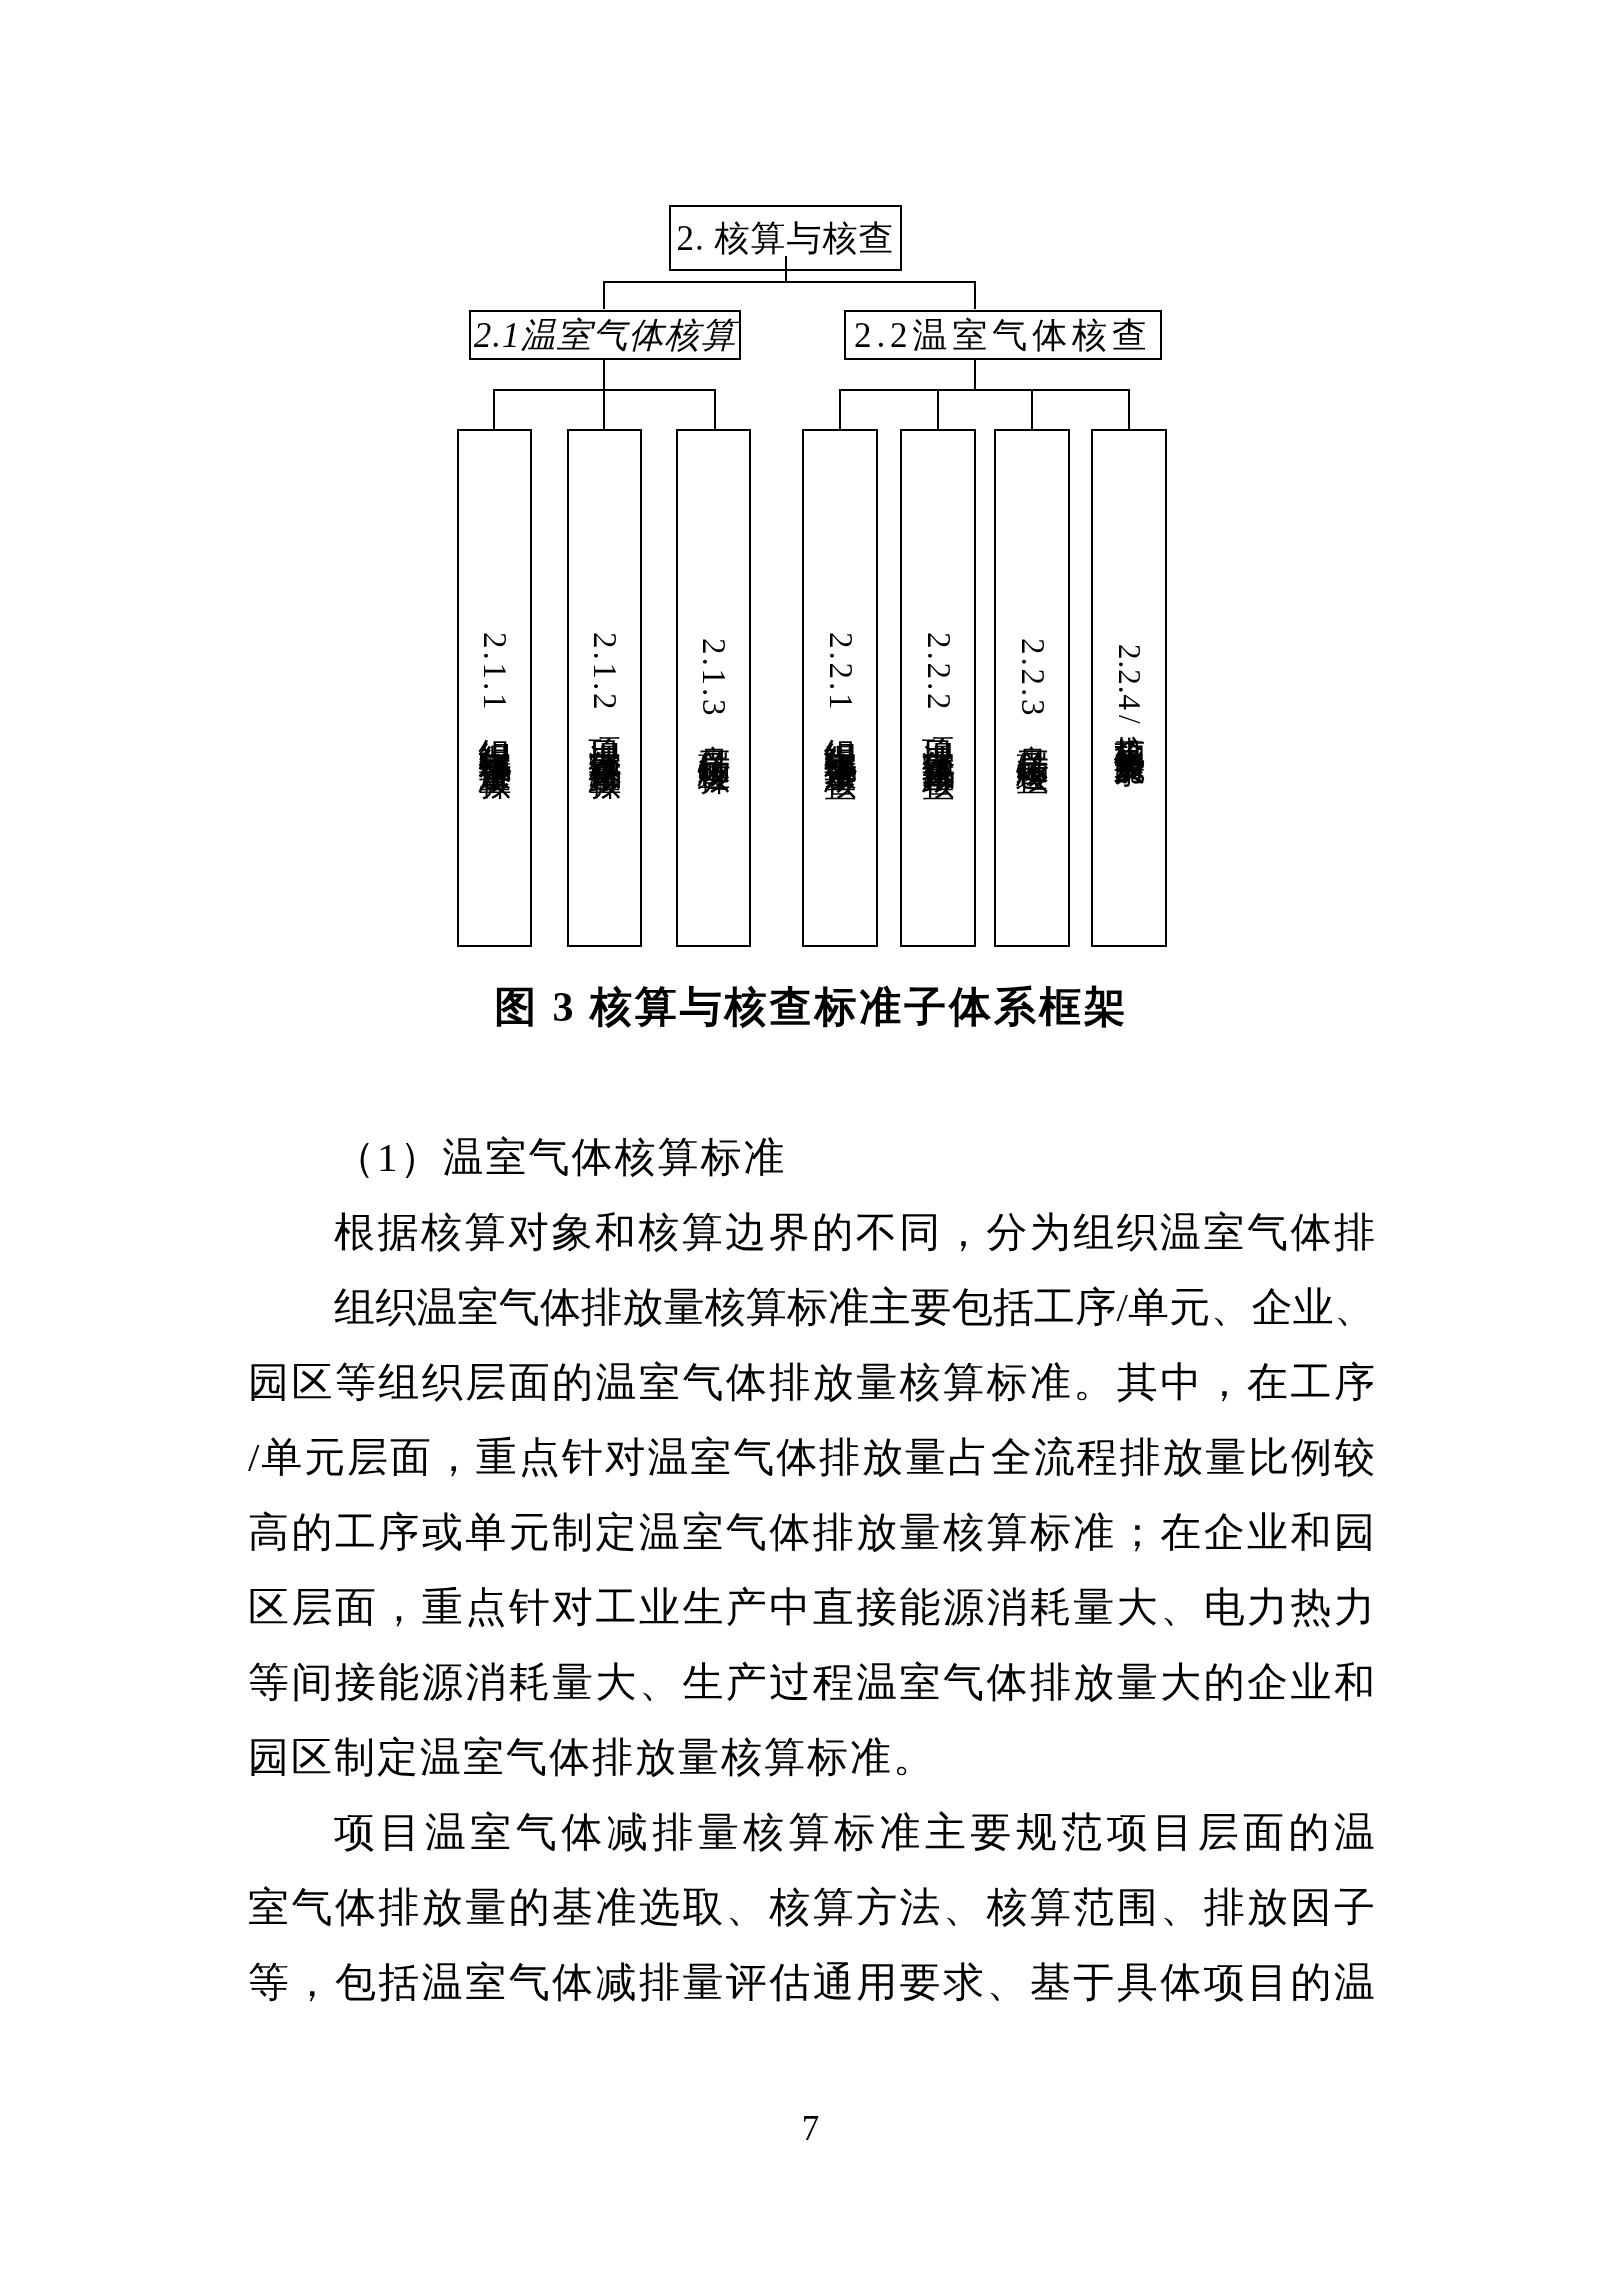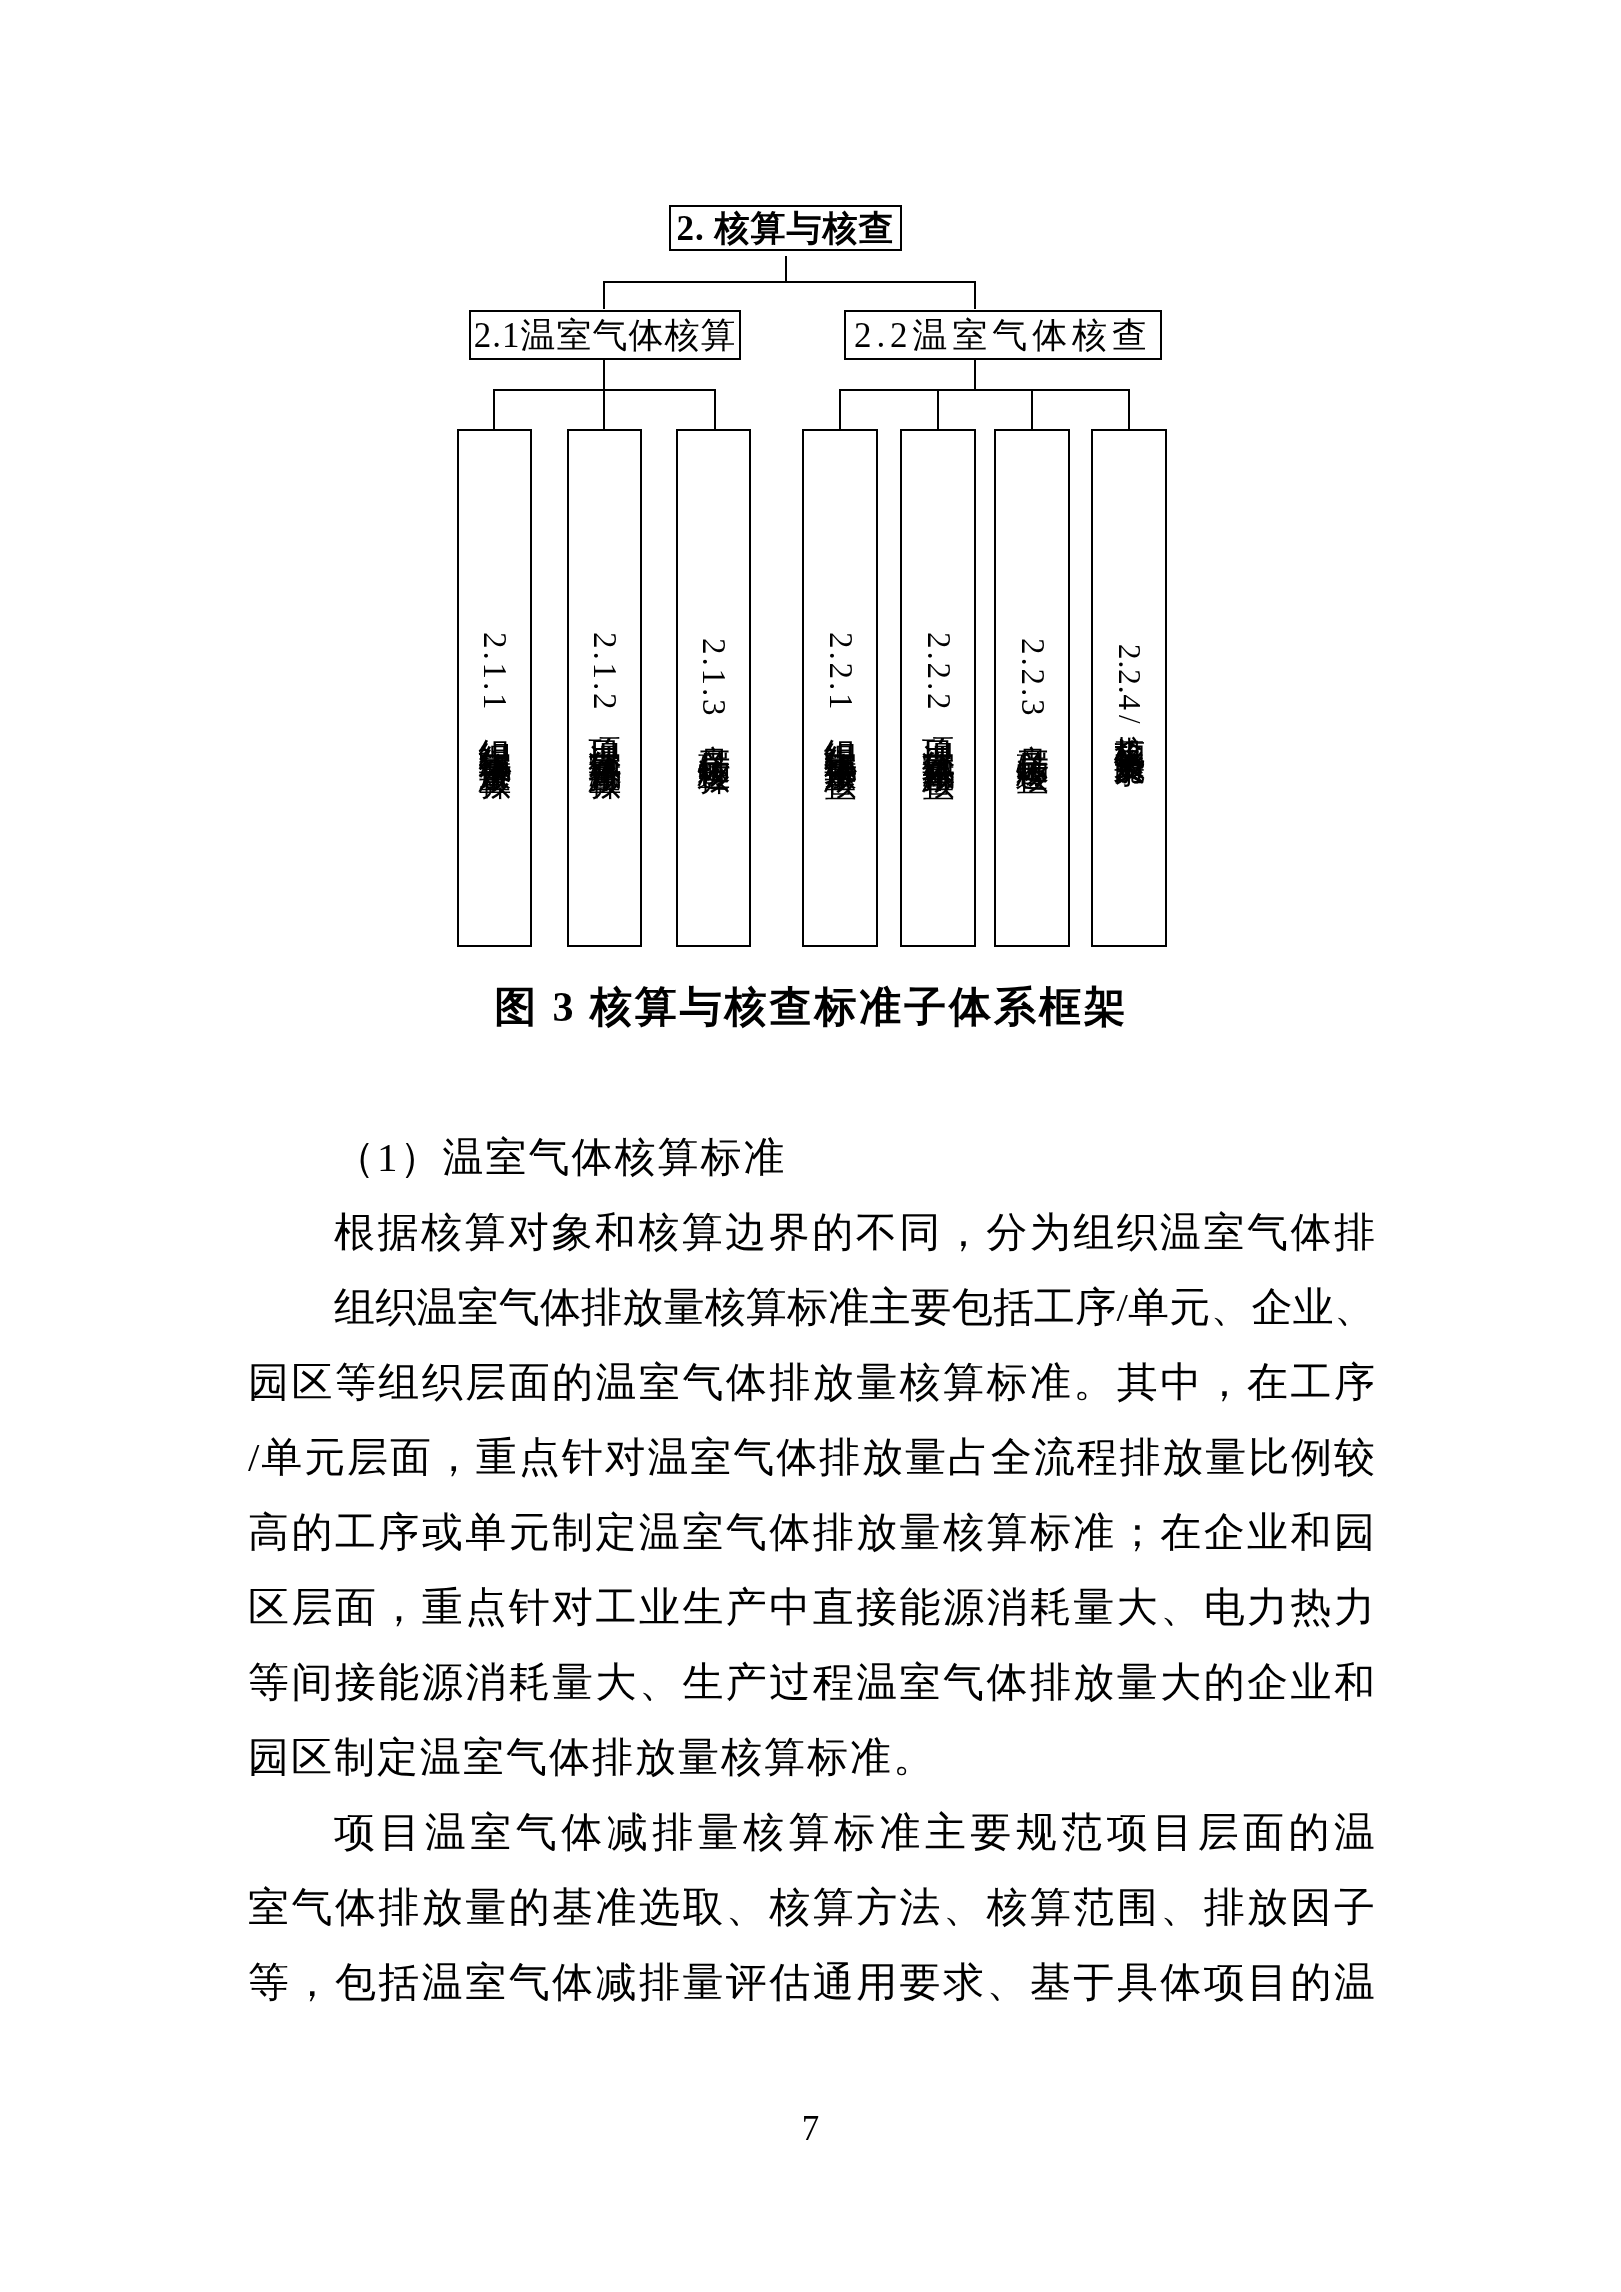--- a/index.html
+++ b/index.html
@@ -9,22 +9,22 @@
     overflow:hidden;
   }
   
   .dbox{
     position:absolute;border:2px solid #000;background:#fff;
     display:flex;align-items:center;justify-content:center;
     box-sizing:border-box;
   }
   .hboxtext{font-size:35px;white-space:nowrap;letter-spacing:1px;}
   .wide .hboxtext{letter-spacing:4.9px;}
-  .box-root{left:669px;top:205px;width:233px;height:46px;font-weight:bold;}
-  .box-21{left:469px;top:310px;width:272px;height:50px;}
+  .box-root{left:669px;top:205px;width:233px;height:66px;}
+  .box-21{left:469px;top:310px;width:272px;height:50px;font-style:italic;}
   .box-22{left:816px;top:310px;width:318px;height:50px;margin-left:28px;}
   .leaf{top:429px;height:518px;}
   .leaf span{
     writing-mode:vertical-rl;text-orientation:mixed;
     font-size:33px;letter-spacing:2.9px;white-space:nowrap;
   }
   .leaf.tight span{font-size:31px;letter-spacing:1px;}
   .lf1{left:457px;width:75px;}
   .lf2{left:567px;width:75px;}
   .lf3{left:676px;width:75px;}

